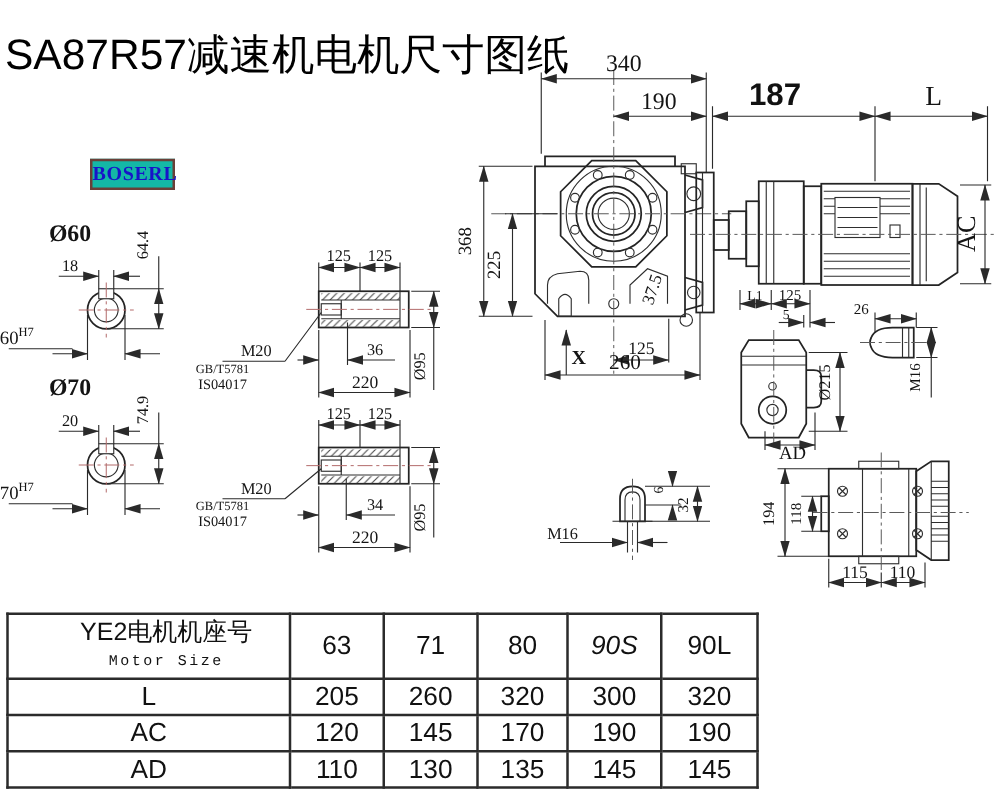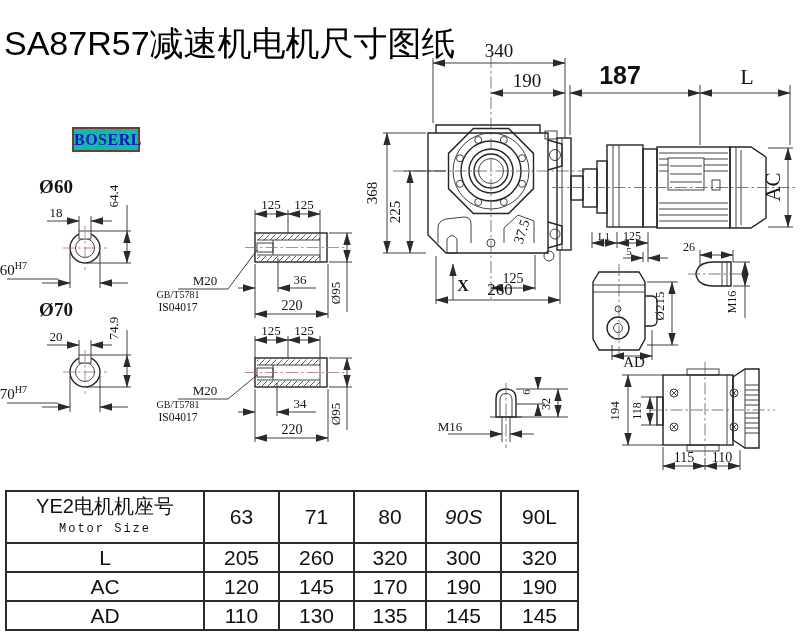--- a/index.html
+++ b/index.html
@@ -9,21 +9,21 @@
   #title{left:4px;top:-2px;font-size:34px;font-weight:normal;color:#000;
          font-family:"Liberation Sans",sans-serif;letter-spacing:0px;white-space:nowrap;}
   #logo{left:72px;top:79px;width:64px;height:21px;border:2px solid #6a4038;
         color:#1813c9;font-family:"Liberation Serif",serif;font-weight:bold;
         font-size:16px;text-align:center;line-height:21px;letter-spacing:0.5px;background:#14b8a6;margin-top:48px;}
   #drawing{left:0;top:0;width:800px;height:634px;}
   
   #spec-table{left:5px;top:490px;border-collapse:collapse;table-layout:fixed;}
   #spec-table td{border:2px solid #2b2b2b;text-align:center;vertical-align:middle;
                  color:#111;padding:0;}
-  #spec-table .c0{width:196px;}
+  #spec-table .c0{width:196px;padding-left:28px;}
   #spec-table .c1{width:73px;} #spec-table .c2{width:73px;text-align:center;} #spec-table .c3{width:70px;border-radius:22px;}
   #spec-table .c4{width:73px;font-style:italic;} #spec-table .c5{width:75px;}
   #spec-table tr.hdr td{height:50px;}
   #spec-table tr.val td{height:27px;font-size:21px;font-family:"Liberation Sans",sans-serif;}
   .hdr-cn{font-size:20px;line-height:24px;}
   .hdr-en{font-size:12px;line-height:22px;font-family:"Liberation Mono",monospace;letter-spacing:2px;}
   .colhead{font-size:21px;}
   
   .ol{fill:none;stroke:#242424;stroke-width:1.4;}
   .tl{fill:none;stroke:#2e2e2e;stroke-width:0.9;}

